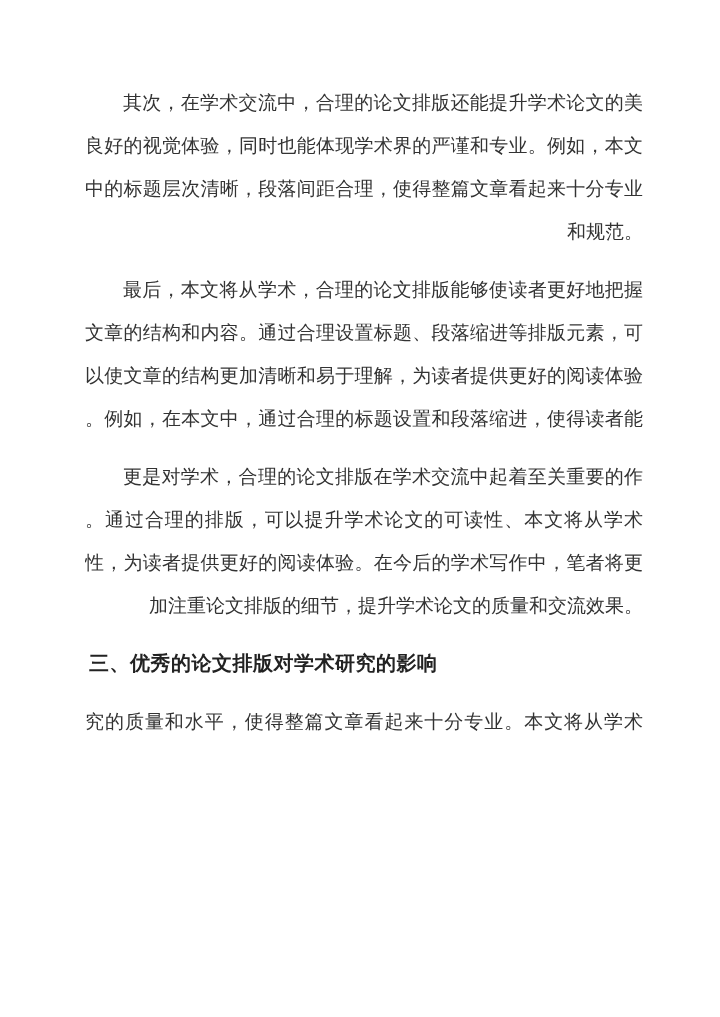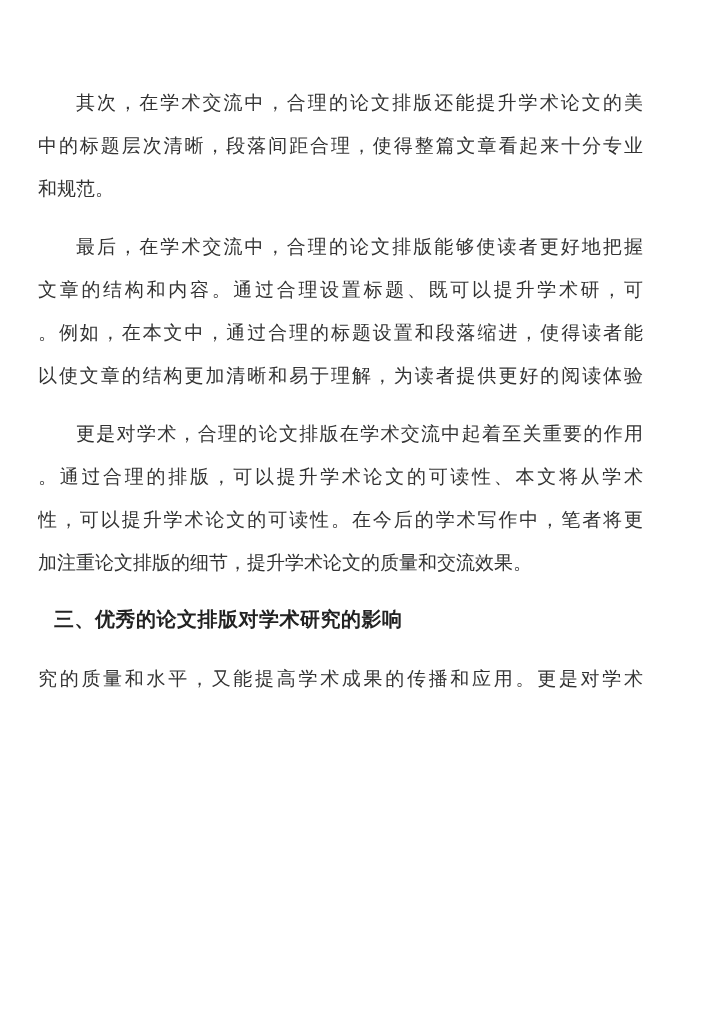--- a/index.html
+++ b/index.html
@@ -3,76 +3,77 @@
 <meta charset="utf-8">
 <style>
   html,body{margin:0;padding:0;background:#ffffff;}
   .page{
     position:relative;
     width:720px;height:1017px;
     background:var(--bg,#ffffff);
     overflow:hidden;
   }
   .content{
-    padding:81px 77px 0 38px;
+    padding:81px 77px 0 85px;
     box-sizing:border-box;
   }
   .para{margin:0 0 15px 0;}
   .para:last-child{margin-bottom:0;}
   .line{
     font-family:"Liberation Serif","DejaVu Serif",serif;
     font-size:19px;
     line-height:43px;
     height:43px;
     overflow:hidden;
     color:var(--fg,#333333);
     text-align:justify;
     text-align-last:justify;
     text-justify:inter-character;
   }
   .line.indent{text-indent:2em;}
-  .line.short{text-align-last:auto;text-align:left;}
+  .line.short{text-align-last:auto;text-align:right;margin-left:16px;}
   .heading{
-    font-family:Liberation Mono, monospace;
+    font-family:Liberation Sans, sans-serif;
     font-size:20px;
     font-weight:bold;
     line-height:43px;
     height:43px;
     overflow:hidden;
     color:var(--hd,#222222);
     letter-spacing:0.5px;
-    margin:0 0 15px 16px;
+    margin:0 0 15px 4px;
   }
 </style>
 </head>
 <body>
 
 <div class="page" style="--bg: #ffffff; --fg: #333333; --hd: #222222;">
   <div class="content">
 
     <div class="para">
       <div class="line indent">其次，在学术交流中，合理的论文排版还能提升学术论文的美</div>
+      <div class="line">良好的视觉体验，同时也能体现学术界的严谨和专业。例如，本文</div>
       <div class="line">中的标题层次清晰，段落间距合理，使得整篇文章看起来十分专业</div>
       <div class="line short">和规范。</div>
     </div>
 
     <div class="para">
-      <div class="line indent">最后，在学术交流中，合理的论文排版能够使读者更好地把握</div>
-      <div class="line">文章的结构和内容。通过合理设置标题、既可以提升学术研，可</div>
+      <div class="line indent">最后，本文将从学术，合理的论文排版能够使读者更好地把握</div>
+      <div class="line">文章的结构和内容。通过合理设置标题、段落缩进等排版元素，可</div>
+      <div class="line">以使文章的结构更加清晰和易于理解，为读者提供更好的阅读体验</div>
       <div class="line">。例如，在本文中，通过合理的标题设置和段落缩进，使得读者能</div>
-      <div class="line">以使文章的结构更加清晰和易于理解，为读者提供更好的阅读体验</div>
     </div>
 
     <div class="para">
       <div class="line indent">更是对学术，合理的论文排版在学术交流中起着至关重要的作用</div>
       <div class="line">。通过合理的排版，可以提升学术论文的可读性、本文将从学术</div>
-      <div class="line">性，可以提升学术论文的可读性。在今后的学术写作中，笔者将更</div>
+      <div class="line">性，为读者提供更好的阅读体验。在今后的学术写作中，笔者将更</div>
       <div class="line short">加注重论文排版的细节，提升学术论文的质量和交流效果。</div>
     </div>
 
     <h2 class="heading">三、优秀的论文排版对学术研究的影响</h2>
 
     <div class="para">
-      <div class="line">究的质量和水平，又能提高学术成果的传播和应用。更是对学术</div>
+      <div class="line">究的质量和水平，使得整篇文章看起来十分专业。本文将从学术</div>
     </div>
 
   </div>
 </div>
 
 </body></html>

